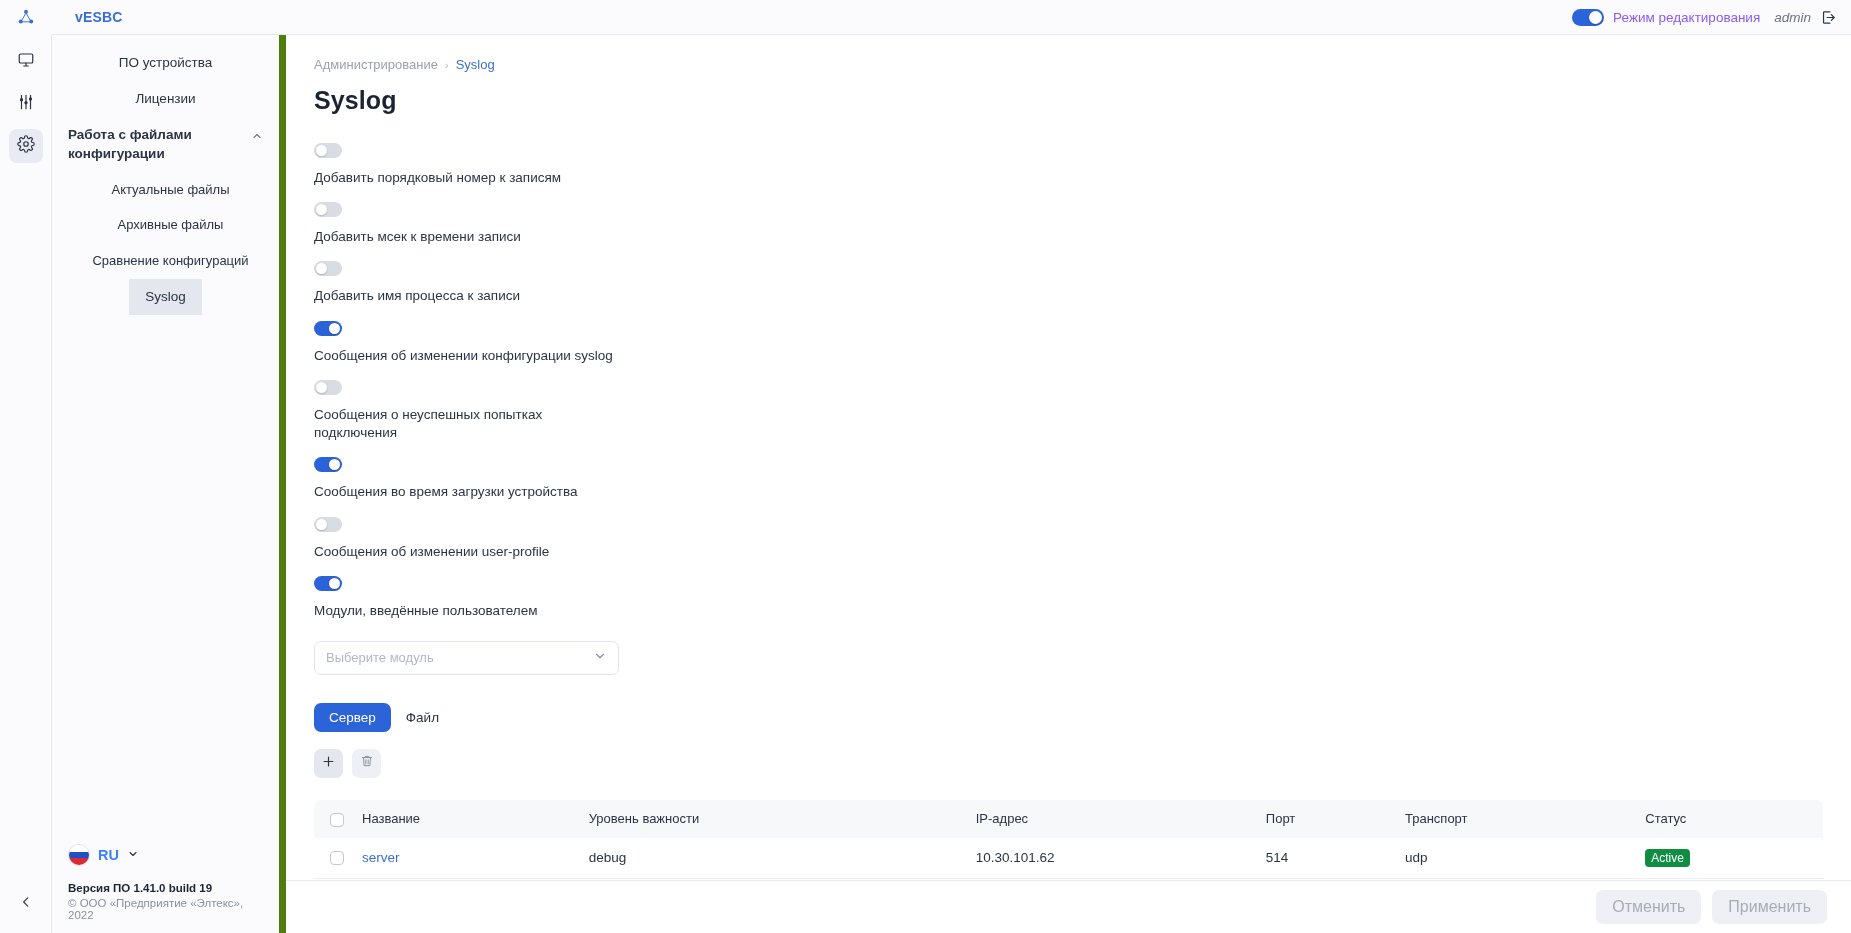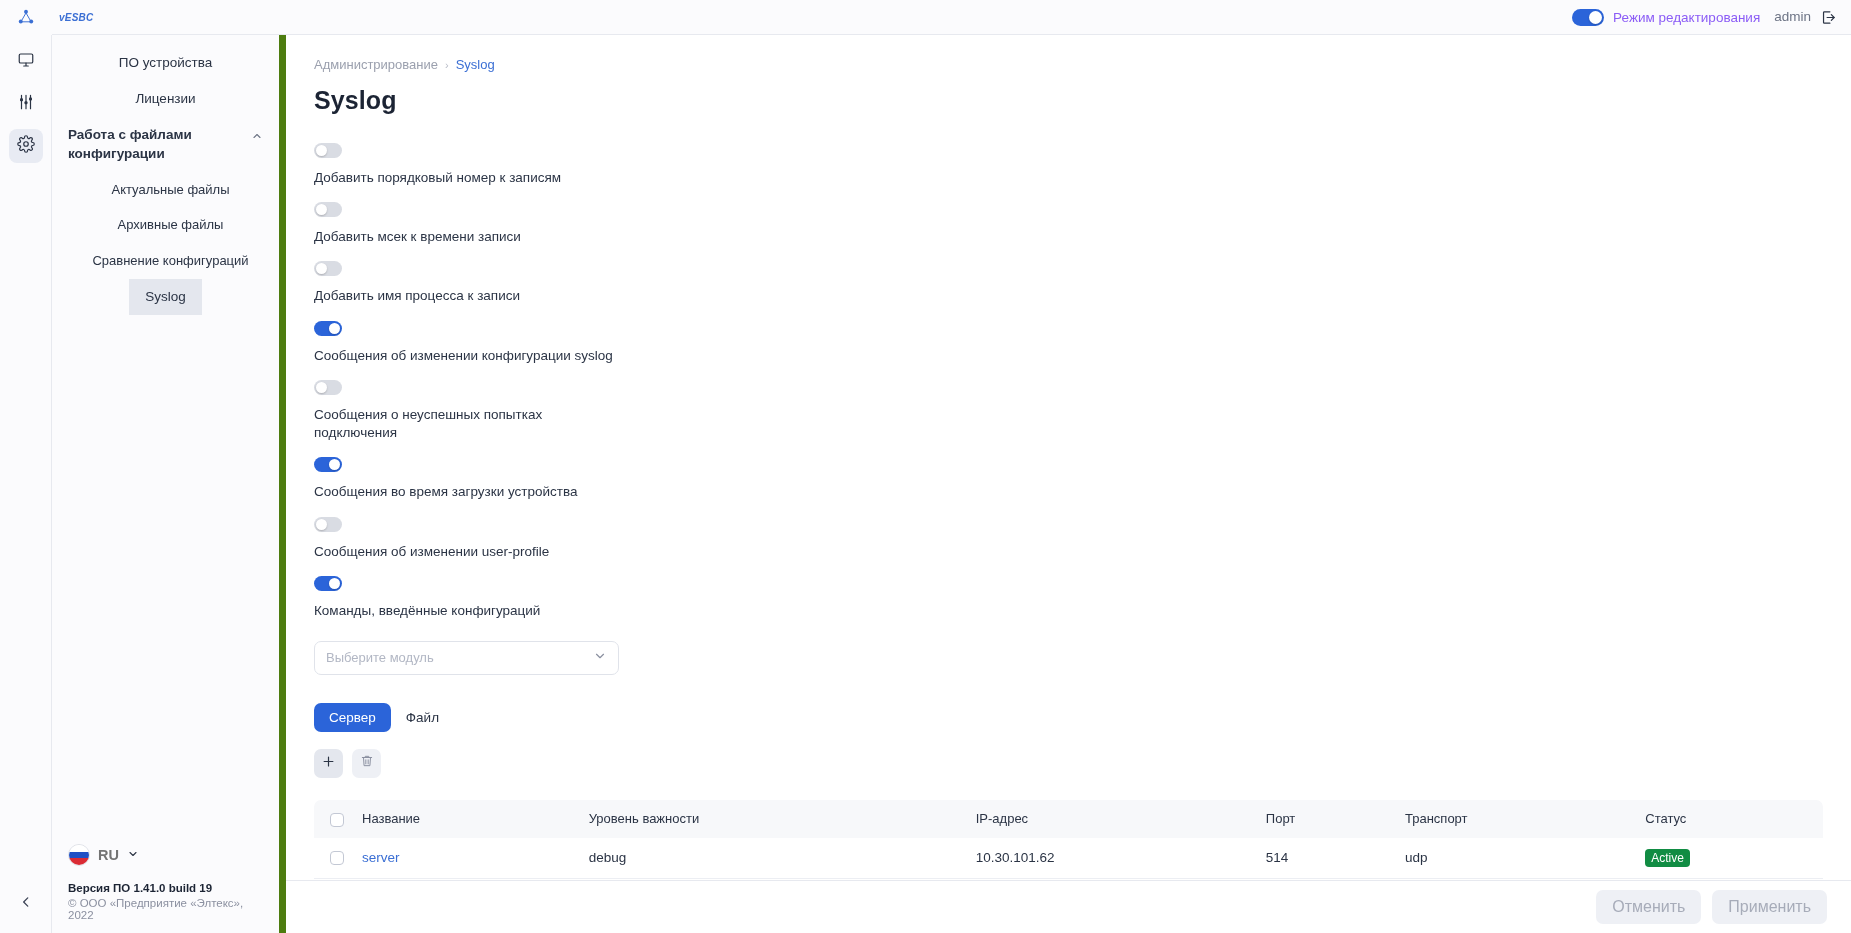--- a/index.html
+++ b/index.html
@@ -21,30 +21,30 @@
     display: flex; align-items: center;
     position: relative;
   }
   .hdr-logo-cell {
     width: 52px; height: 35px;
     display: flex; align-items: center; justify-content: center;
     background: #fbfbfd;
   }
   .logo-svg { display: block; }
   .brand {
-    color: #3b6fd4; font-size: 10px; font-weight: 700;
-    letter-spacing: .2px; margin-left: 7px; font-style: italic;
+    color: #3b6fd4; font-size: 14px; font-weight: 700;
+    letter-spacing: .2px; margin-left: 23px;
   }
   .hdr-right {
     margin-left: auto; display: flex; align-items: center;
     gap: 14px; padding-right: 14px;
   }
   .edit-mode { display: flex; align-items: center; gap: 9px; }
   .edit-mode-label { font-size: 13.5px; color: #8b5cf6; }
-  .admin-wrap { display: flex; gap: 9px; }
+  .admin-wrap { display: flex; align-items: center; gap: 9px; font-style: italic; }
   .admin-name { font-size: 13.5px; color: #6d7485; }
   .logout-icon { display: block; }
 
   
   .switch {
     width: 28px; height: 15px; border-radius: 8px;
     background: #d9dce3; position: relative;
     flex: 0 0 auto; cursor: pointer;
     transition: background .15s;
   }
@@ -113,21 +113,21 @@
   }
   .flag {
     width: 22px; height: 22px; border-radius: 50%;
     overflow: hidden; flex: 0 0 auto;
     border: 1px solid #e0e2e8;
   }
   .flag i { display: block; height: 33.4%; }
   .flag .w { background: #ffffff; }
   .flag .b { background: #1f4fc4; }
   .flag .r { background: #da2b34; height: 33.2%; }
-  .lang-code { font-size: 14.5px; font-weight: 700; color: #737373; }
+  .lang-code { font-size: 14.5px; font-weight: 700; color: #3b82f6; }
   .ver-line { font-size: 11.5px; font-weight: 700; color: #1c2434; margin-bottom: 3px; }
   .copy-line { font-size: 11.5px; color: #8b90a0; }
 
   
   .main {
     flex: 1; min-width: 0;
     display: flex; flex-direction: column;
     background: #ffffff;
   }
   .content {
@@ -379,21 +379,21 @@
           <div class="toggle-row">
             <span class="switch on"></span>
             <span class="toggle-label">Сообщения во время загрузки устройства</span>
           </div>
           <div class="toggle-row">
             <span class="switch"></span>
             <span class="toggle-label">Сообщения об изменении user-profile</span>
           </div>
           <div class="toggle-row">
             <span class="switch on"></span>
-            <span class="toggle-label">Команды, введённые конфигураций</span>
+            <span class="toggle-label">Модули, введённые пользователем</span>
           </div>
         </div>
 
         <div class="field-block">
           <div class="select-box">
             <span class="select-placeholder">Выберите модуль</span>
             <span>
               <svg width="14" height="14" viewBox="0 0 24 24" fill="none" stroke="#8b90a0" stroke-width="2" stroke-linecap="round" stroke-linejoin="round">
                 <path d="M6 9l6 6 6-6"></path>
               </svg>

